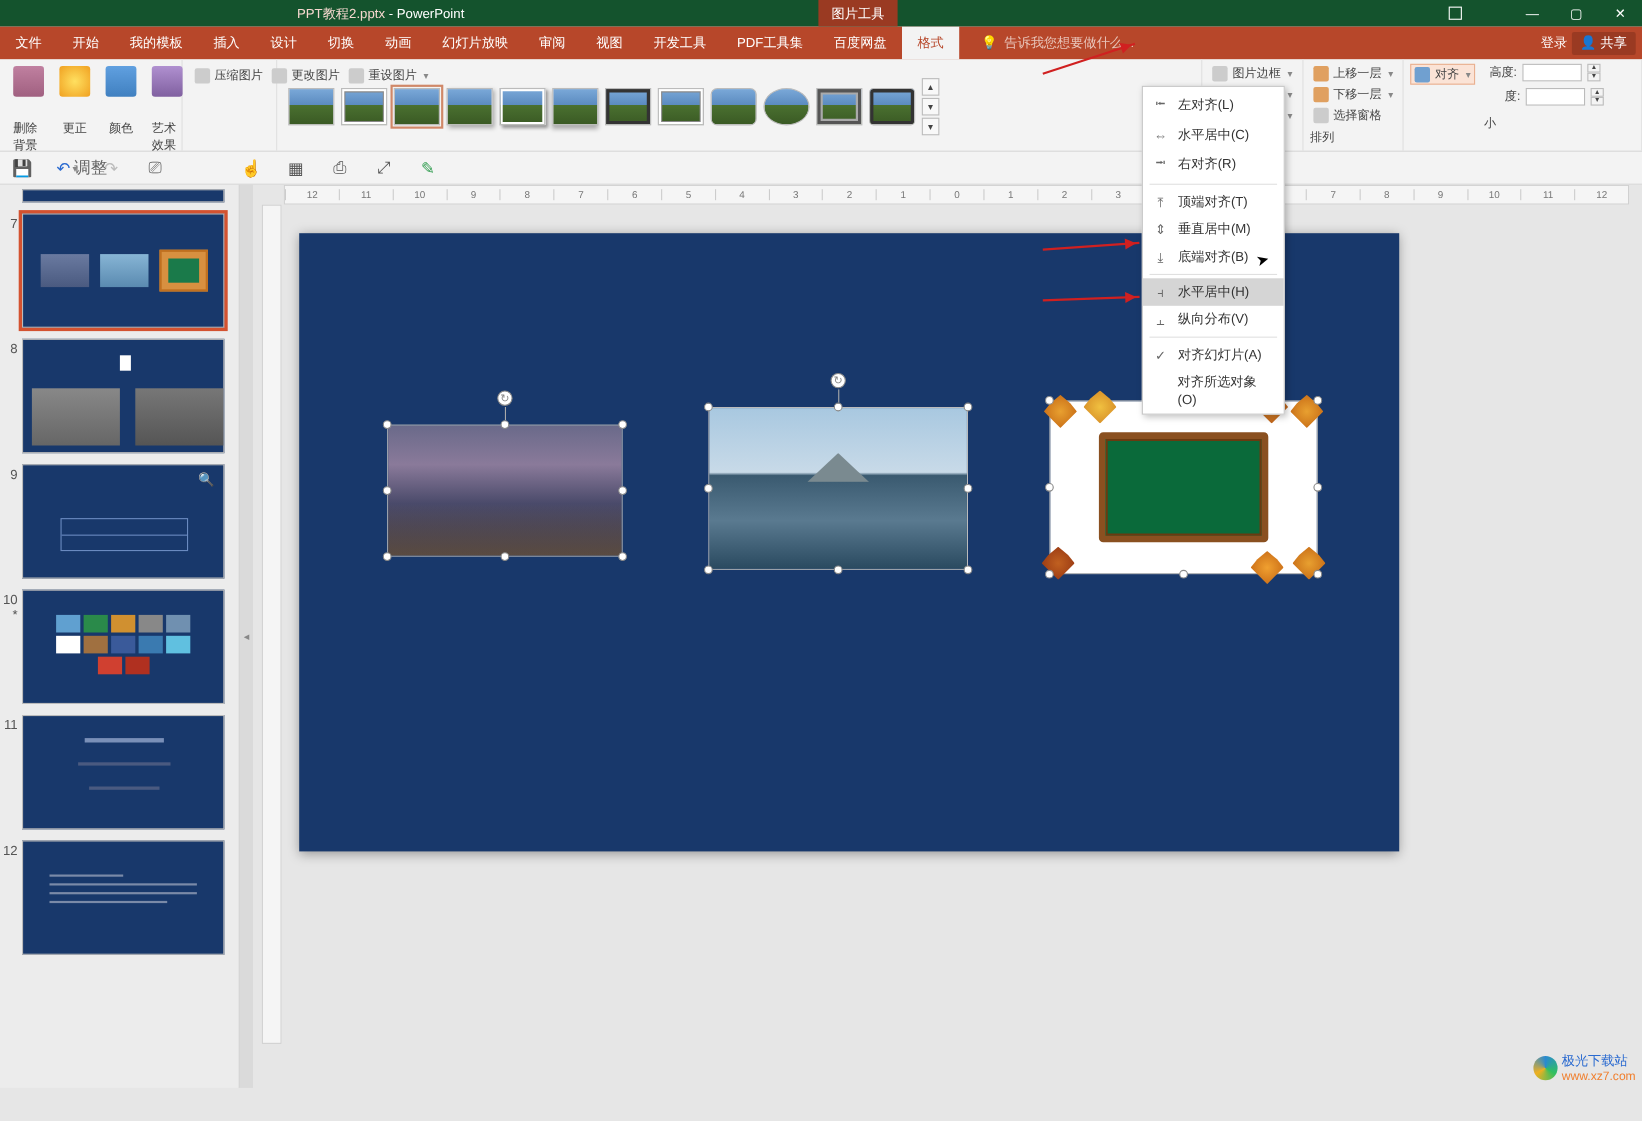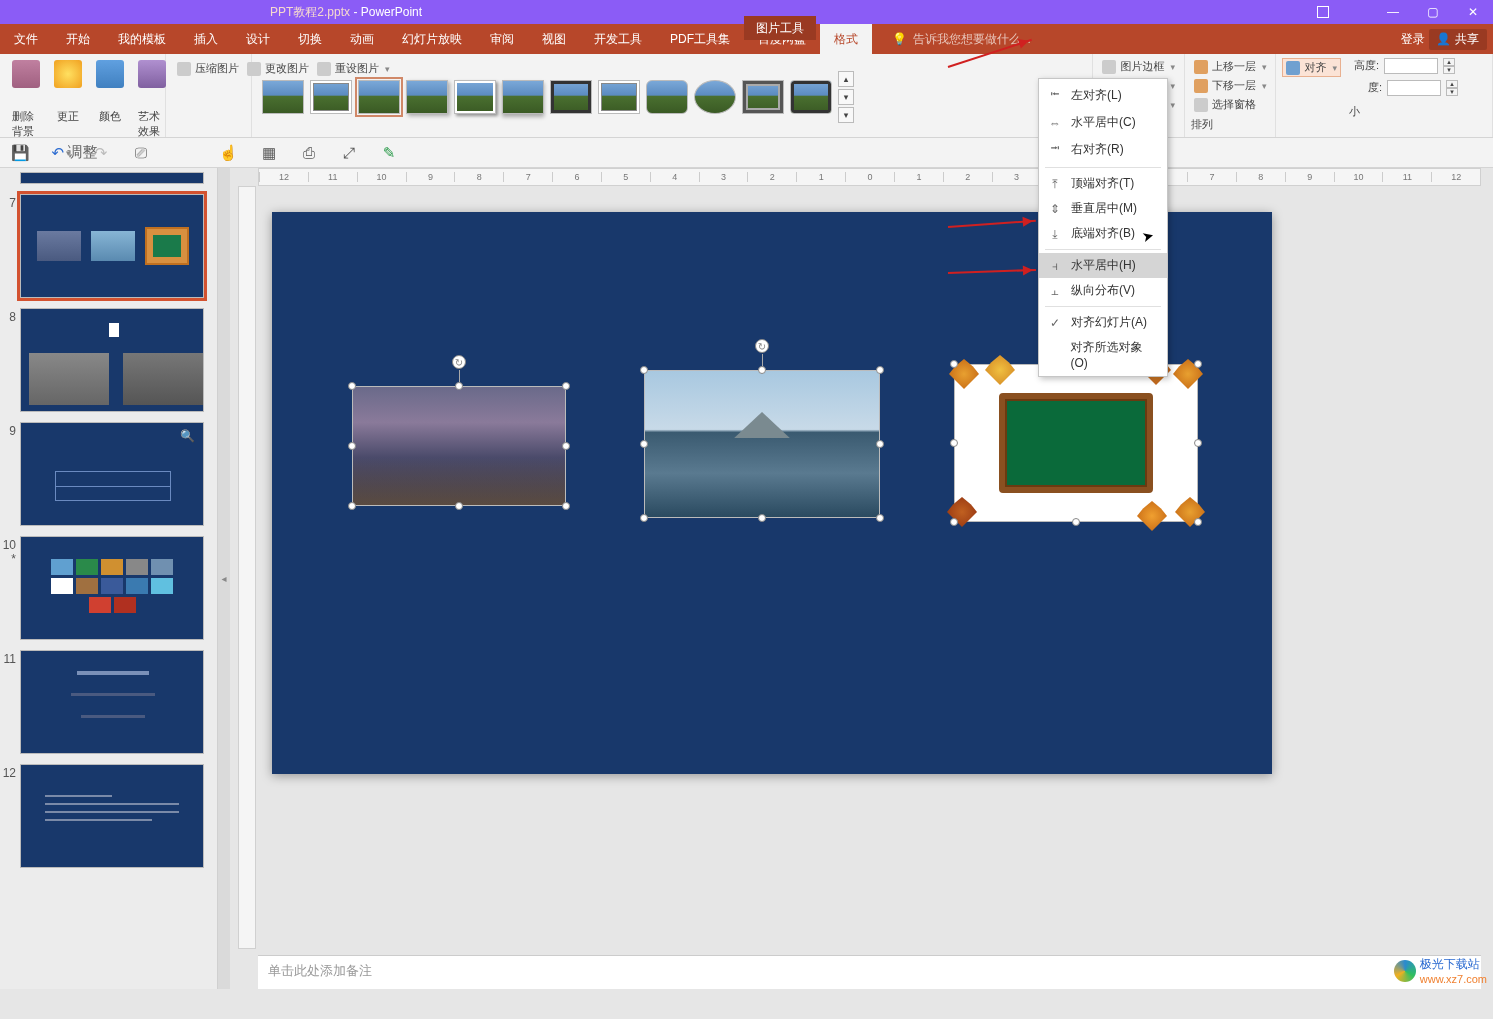--- a/index.html
+++ b/index.html
@@ -1,22 +1,22 @@
 <!DOCTYPE html>
 <html><head>
 <meta charset="utf-8">
 <style>
 * { margin: 0; padding: 0; box-sizing: border-box; font-family: "Microsoft YaHei", "Segoe UI", sans-serif; }
 body { width: 1493px; height: 1019px; background: #e6e6e6; overflow: hidden; position: relative; }
 
 
-.titlebar { height: 24px; background: #8b5cf6; display: flex; align-items: center; color: #fff; font-size: 12px; position: relative; }
+.titlebar { height: 24px; background: #14532d; display: flex; align-items: center; color: #fff; font-size: 12px; position: relative; }
 .titlebar .doc-title { position: absolute; left: 270px; }
 .titlebar .doc-name { color: #f5d8cf; }
-.titlebar .tool-tab { position: absolute; left: 744px; top: 0; background: #9a3a22; padding: 0 12px; height: 24px; line-height: 24px; margin-top: 16px; }
+.titlebar .tool-tab { position: absolute; left: 744px; top: 0; background: #9a3a22; padding: 0 12px; height: 24px; line-height: 24px; }
 .titlebar .win-controls { position: absolute; right: 0; display: flex; }
 .titlebar .win-btn { width: 40px; height: 24px; display: flex; align-items: center; justify-content: center; cursor: pointer; }
 .titlebar .restore-icon { width:12px; height:12px; border:1px solid #fff; position: relative; left:-30px; }
 
 
 .menubar { height: 30px; background: #b7472a; display: flex; align-items: stretch; color: #fff; font-size: 12px; }
 .menubar .tab { padding: 0 14px; display: flex; align-items: center; cursor: pointer; }
 .menubar .tab.active { background: #f3f3f3; color: #b7472a; }
 .menubar .tell-me { margin-left: 20px; display: flex; align-items: center; color: #e8c5ba; font-size: 12px; }
 .menubar .tell-me .bulb { margin-right: 6px; }
@@ -547,23 +547,20 @@
             <div class="h-b"></div>
             <div class="h-br"></div>
           </div>
       </div>
     </div>
 
     <div class="arrow" style="left:718px; top:-102px; width:88px; transform:rotate(-18deg)"></div>
     <div class="arrow" style="left:718px; top:58px; width:88px; transform:rotate(-4deg)"></div>
     <div class="arrow" style="left:718px; top:104px; width:88px; transform:rotate(-2deg)"></div>
 
-    <div class="notes">
-      <span>单击此处添加备注</span>
-    </div>
   </div>
 </div>
 
 <div class="cursor">➤</div>
 
 <div class="watermark">
   <div class="logo"></div>
   <div>
     <div>极光下载站</div>
     <div class="sub">www.xz7.com</div>

